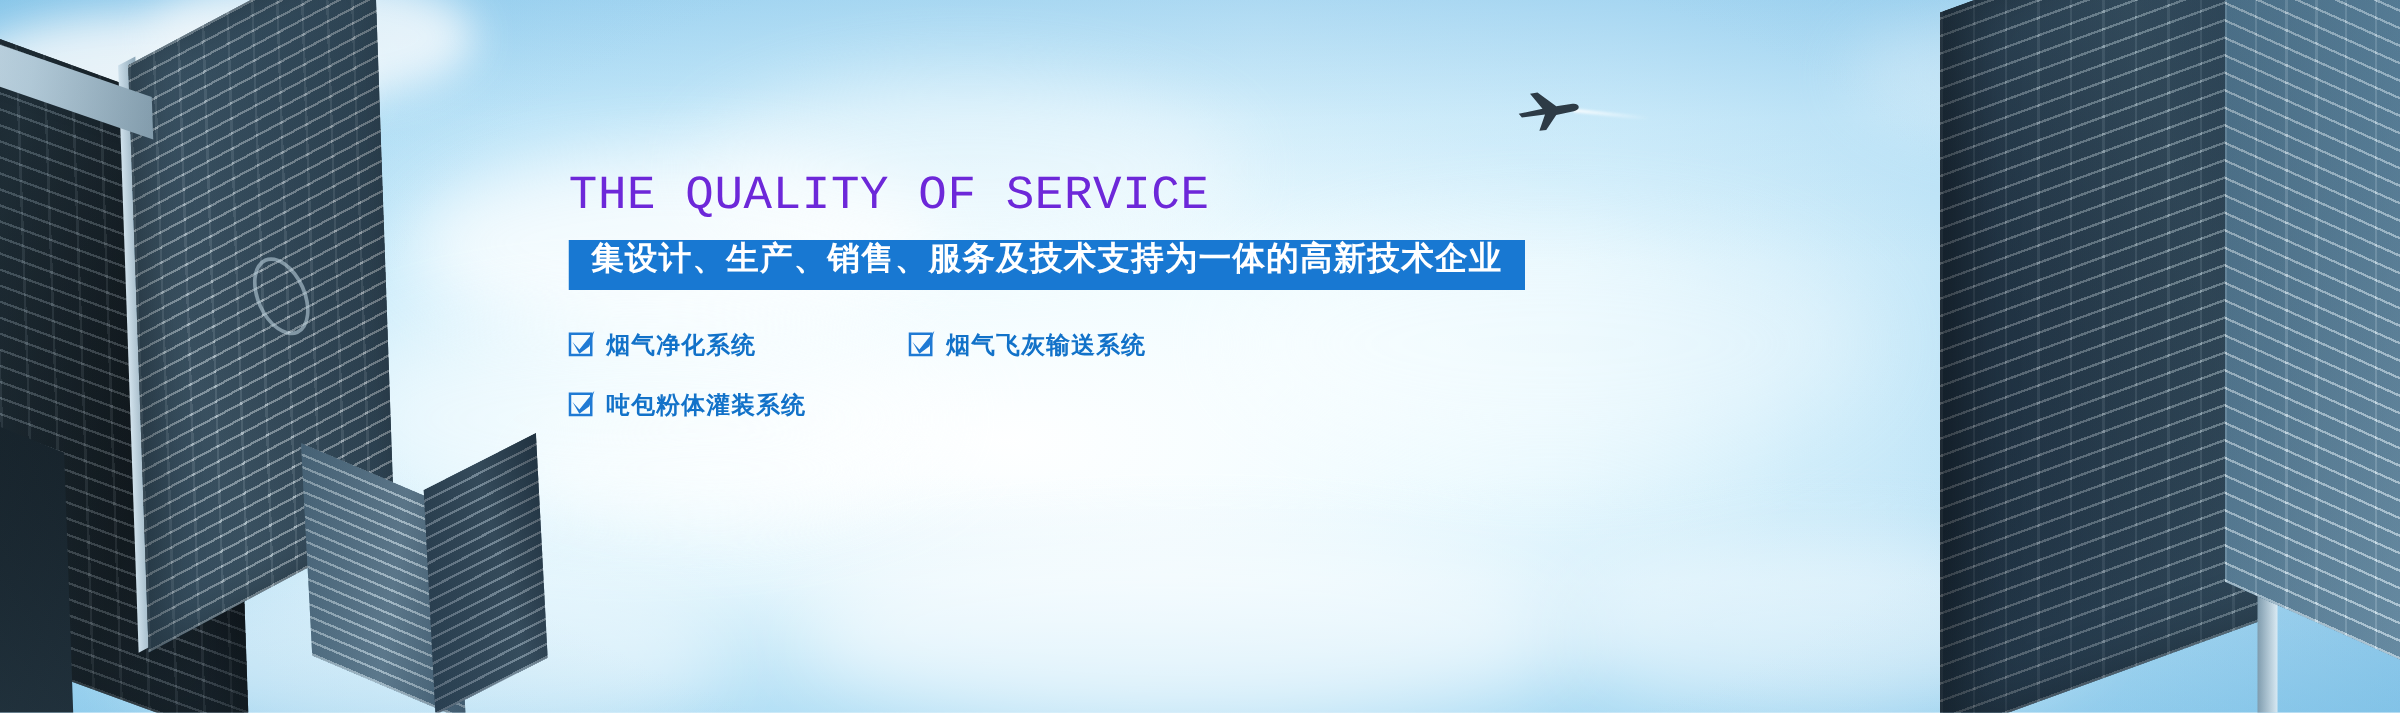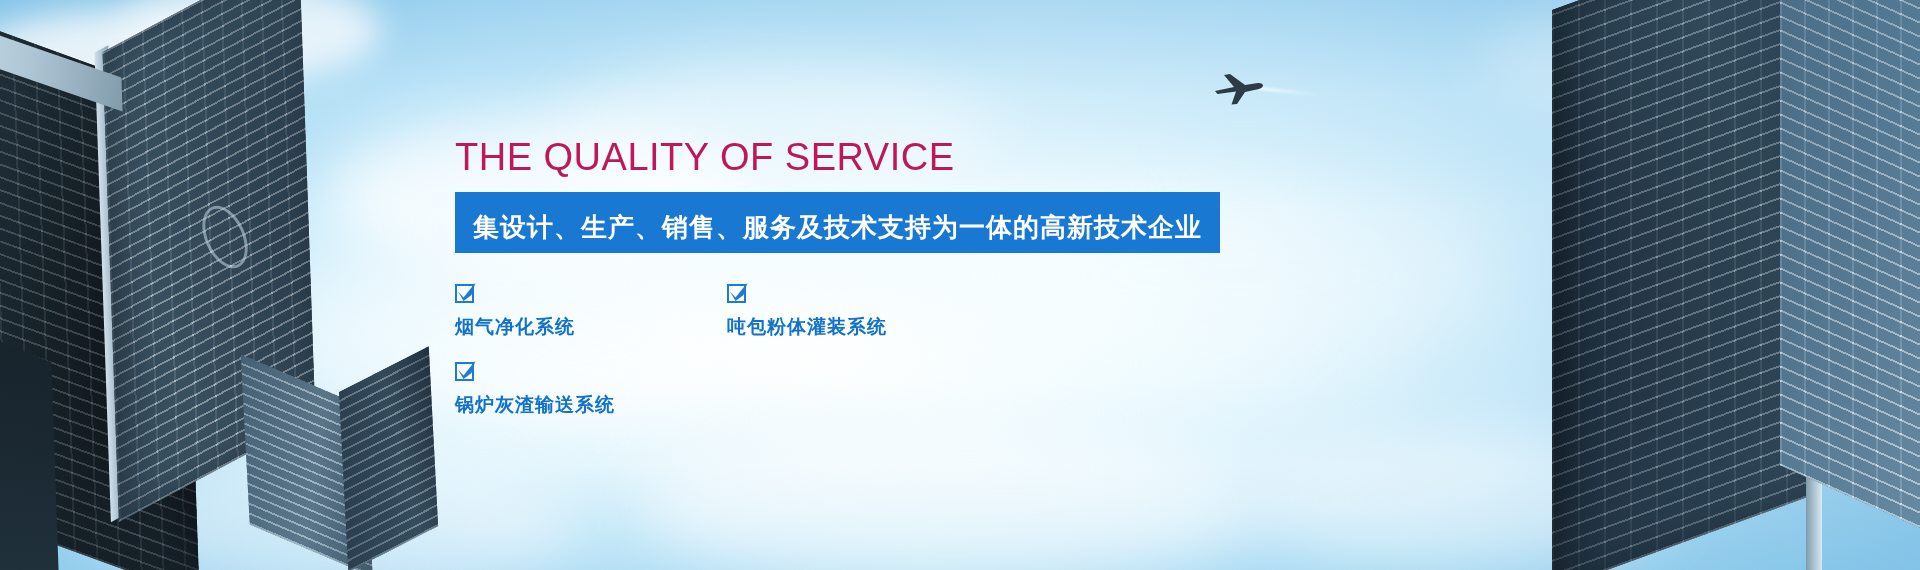--- a/index.html
+++ b/index.html
@@ -189,56 +189,55 @@
   }
 
   
   .content {
     position:absolute;
     left:455px; top:138px;
     width:760px;
   }
 
   .headline {
-    font-family:Liberation Sans, sans-serif;
+    font-family:Liberation Mono, monospace;
     font-size:38px;
     line-height:1.0;
     letter-spacing:0.5px;
-    color:#be185d;
+    color:#6d28d9;
     white-space:nowrap;
     text-shadow:0 1px 2px rgba(255,255,255,.6);
   }
 
   .subbar {
     margin-top:16px;
     background:#1878d2;
     display:inline-block;
-    padding:21px 18px 10px 18px;
+    padding:0 18px 10px 18px;
     white-space:nowrap;
   }
   .subbar-text {
     font-size:26px;
     font-weight:bold;
     color:#ffffff;
     letter-spacing:1px;
     line-height:1.15;
   }
 
   .feature-list {
     margin-top:31px;
     display:grid;
     grid-template-columns:272px auto;
     row-gap:22px;
     column-gap:0px;
   }
   .feature {
     display:flex;
-    align-items:flex-start;
+    align-items:center;
     gap:11px;
-    flex-direction:column;
   }
   .checkbox {
     position:relative;
     width:19px; height:19px;
     flex:0 0 19px;
     border:2px solid #1f7ad4;
     background:rgba(255,255,255,0.25);
   }
   .checkbox svg {
     position:absolute;
@@ -325,30 +324,30 @@
         </span>
         <span class="feature-label">烟气净化系统</span>
       </div>
 
       <div class="feature">
         <span class="checkbox">
           <svg viewBox="0 0 25 25" xmlns="http://www.w3.org/2000/svg">
             <path d="M4 12.5 L9.5 18.5 L21.5 3.5 L17.5 16 L9.5 22 Z" fill="#1f7ad4"></path>
           </svg>
         </span>
-        <span class="feature-label">吨包粉体灌装系统</span>
+        <span class="feature-label">烟气飞灰输送系统</span>
       </div>
 
       <div class="feature">
         <span class="checkbox">
           <svg viewBox="0 0 25 25" xmlns="http://www.w3.org/2000/svg">
             <path d="M4 12.5 L9.5 18.5 L21.5 3.5 L17.5 16 L9.5 22 Z" fill="#1f7ad4"></path>
           </svg>
         </span>
-        <span class="feature-label">锅炉灰渣输送系统</span>
+        <span class="feature-label">吨包粉体灌装系统</span>
       </div>
 
 
 
       <div class="feature empty">
         <span class="checkbox"></span>
         <span class="feature-label"></span>
       </div>
 
     </div>

